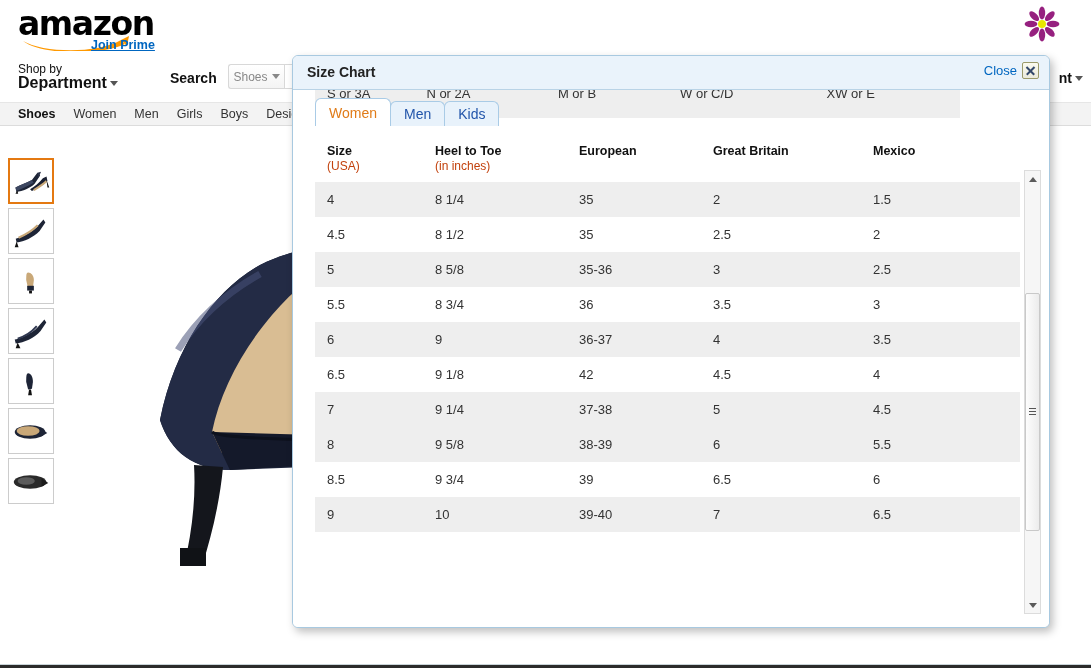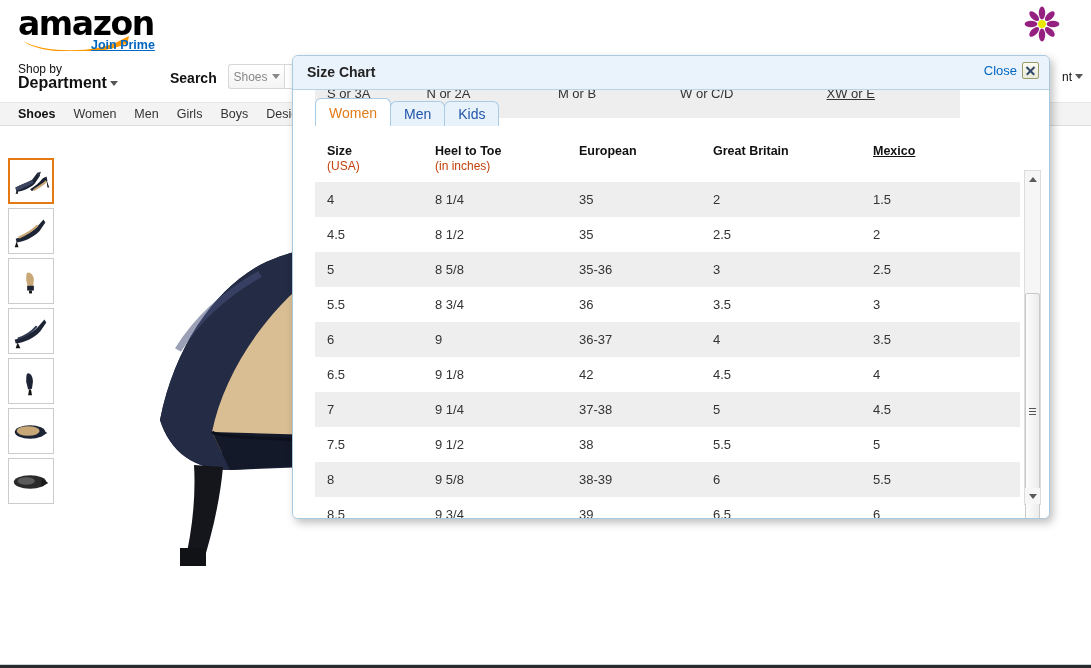--- a/index.html
+++ b/index.html
@@ -141,22 +141,22 @@
     height: 25px;
     border: 1px solid #d8d8d8;
     background: #ffffff;
     box-sizing: border-box;
   }
 
   .acct-right {
     position: absolute;
     right: 8px;
     top: 70px;
-    font-size: 12px;
-    font-weight: normal;
+    font-size: 14px;
+    font-weight: bold;
     color: #111;
     white-space: nowrap;
   }
 
   
   .subnav {
     position: absolute;
     left: 0;
     top: 102px;
     width: 100%;
@@ -212,21 +212,21 @@
     height: 400px;
   }
   .hero svg { display:block; width:100%; height:100%; }
 
   
   #modal {
     position: absolute;
     left: 292px;
     top: 55px;
     width: 758px;
-    height: 464px;
+    height: 573px;
     background: #ffffff;
     border: 1px solid #a8c9e0;
     border-radius: 6px;
     box-shadow: 3px 4px 9px rgba(0,0,0,0.25);
     box-sizing: border-box;
     overflow: hidden;
   }
   .modal-header {
     position: relative;
     height: 33px;
@@ -382,21 +382,21 @@
     color: #333;
     padding: 10px 0 10px 12px;
     height: 13px;
   }
   .sizes-table tr.odd td { background: #eeeeee; }
   .sizes-table tr.even td { background: #ffffff; }
   .col-size  { width: 96px; }
   .col-heel  { width: 132px; }
   .col-euro  { width: 122px; }
   .col-gb    { width: 148px; }
-  .col-mx    { width: 147px; text-decoration: underline; }
+  .col-mx    { width: 147px; }
 
   
   .vscroll {
     position: absolute;
     right: 8px;
     top: 80px;
     width: 17px;
     bottom: 13px;
     background: #f6f6f6;
     border: 1px solid #dcdcdc;
@@ -701,27 +701,20 @@
                 <td>4.5</td>
                 <td>4</td>
               </tr>
             <tr class="odd">
                 <td>7</td>
                 <td>9 1/4</td>
                 <td>37-38</td>
                 <td>5</td>
                 <td>4.5</td>
               </tr>
-            <tr class="even">
-                <td>7.5</td>
-                <td>9 1/2</td>
-                <td>38</td>
-                <td>5.5</td>
-                <td>5</td>
-              </tr>
             <tr class="odd">
                 <td>8</td>
                 <td>9 5/8</td>
                 <td>38-39</td>
                 <td>6</td>
                 <td>5.5</td>
               </tr>
             <tr class="even">
                 <td>8.5</td>
                 <td>9 3/4</td>

